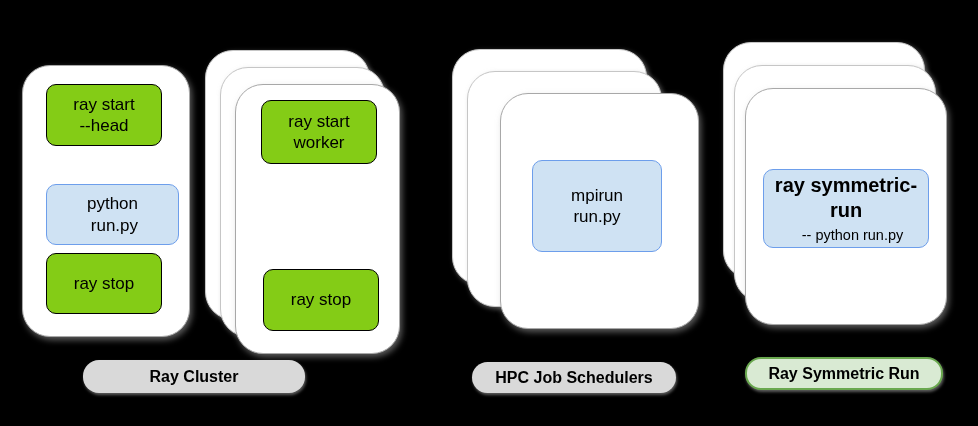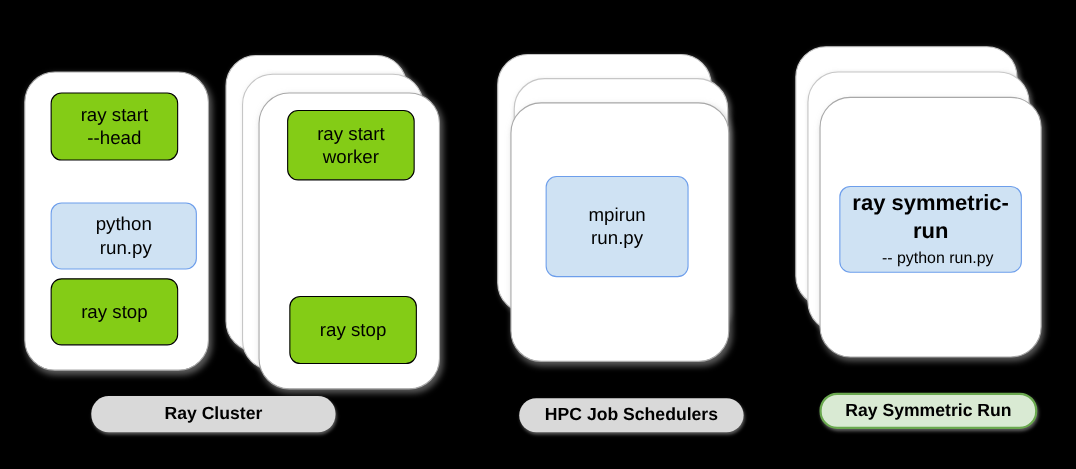--- a/index.html
+++ b/index.html
@@ -77,21 +77,21 @@
   #head-cmd-3 { left:23px; top:187px; width:116px; height:61px; }
 
   #worker-l1 { left:205px; top:50px; width:165px; height:270px; }
   #worker-l2 { left:220px; top:67px; width:165px; height:270px; }
   #worker-card { left:235px; top:84px; width:165px; height:270px; }
   #worker-cmd-1 { left:25px; top:15px;  width:116px; height:64px; }
   #worker-cmd-2 { left:27px; top:184px; width:116px; height:62px; }
 
   #hpc-l1 { left:452px; top:49px; width:195px; height:236px; }
   #hpc-l2 { left:467px; top:71px; width:195px; height:236px; }
-  #hpc-card { left:464px; top:93px; width:199px; height:236px; }
+  #hpc-card { left:500px; top:93px; width:199px; height:236px; }
   #hpc-cmd { left:31px; top:66px; width:130px; height:92px; }
 
   #sym-l1 { left:723px; top:42px; width:202px; height:237px; }
   #sym-l2 { left:734px; top:65px; width:202px; height:237px; }
   #sym-card { left:745px; top:88px; width:202px; height:237px; }
   #sym-cmd { left:17px; top:80px; width:166px; height:79px; }
   .sym-title { font-weight: bold; font-size: 20px; white-space: pre-line; }
   .sym-sub   { font-size: 14.5px; margin-top: 3px; white-space: pre-line; margin-left: 13px; }
 
   #badge-cluster { left:83px;  top:360px; width:222px; height:33px; }

